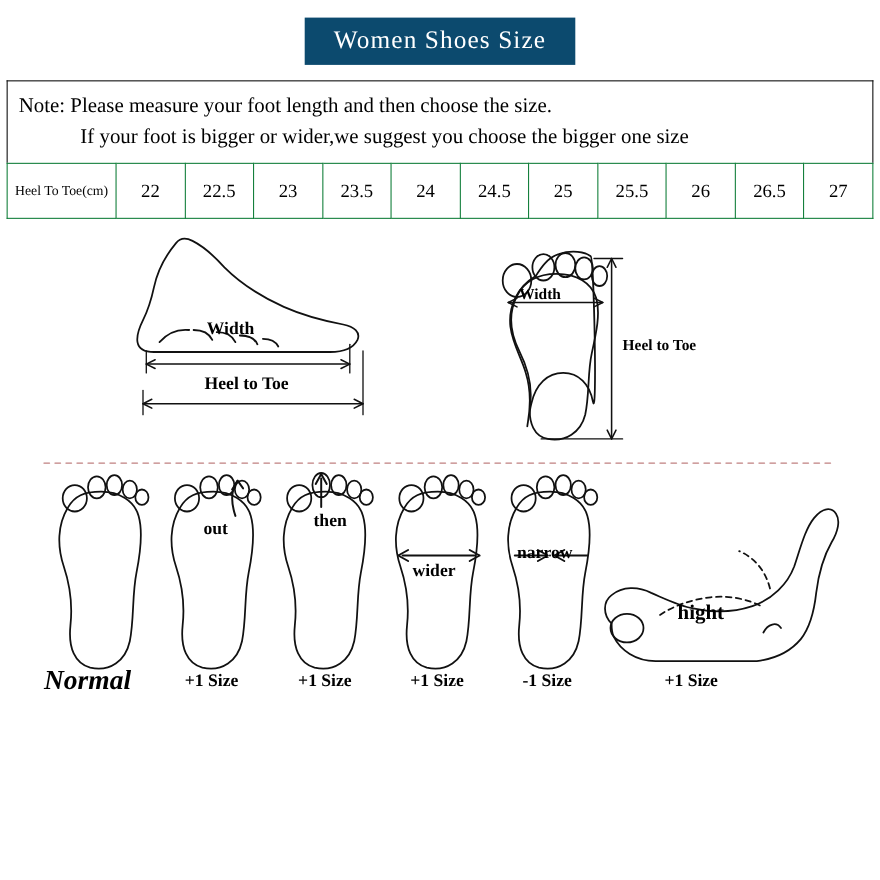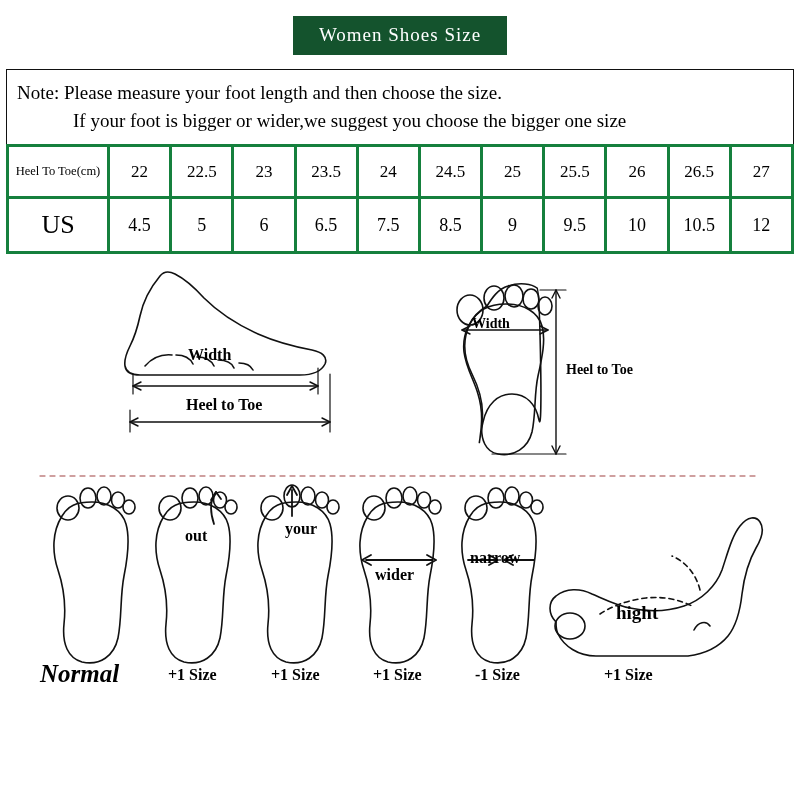--- a/index.html
+++ b/index.html
@@ -21,23 +21,23 @@
     position: relative;
   }
 
   
   .title-wrap {
     display: flex;
     justify-content: center;
     padding-top: 16px;
   }
   .title-box {
-    background: #14532d;
+    background: #0c4a6e;
     color: #fff;
-    font-size: 19px;
+    font-size: 23px;
     letter-spacing: 1px;
     padding: 8px 26px 9px 26px;
     font-family: "Liberation Serif", serif;
     white-space: nowrap;
   }
 
   
   .note-box {
     margin: 14px 6px 0 6px;
     border: 1px solid #111;
@@ -56,21 +56,21 @@
   }
 
   
   table.size-table {
     margin: 0 6px 0 6px;
     border-collapse: collapse;
     width: 788px;
     table-layout: fixed;
   }
   table.size-table td {
-    border: 3px solid #15803d;
+    border: 1px solid #15803d;
     text-align: center;
     font-family: "Liberation Serif", serif;
   }
   td.row-head {
     width: 96px;
     font-size: 20px;
   }
   td.row-head.small {
     font-size: 12.5px;
     letter-spacing: 0px;
@@ -134,34 +134,20 @@
         <td class="cell">23</td>
         <td class="cell">23.5</td>
         <td class="cell">24</td>
         <td class="cell">24.5</td>
         <td class="cell">25</td>
         <td class="cell">25.5</td>
         <td class="cell">26</td>
         <td class="cell">26.5</td>
         <td class="cell">27</td>
       </tr>
-      <tr class="r2">
-        <td class="row-head">US</td>
-        <td class="cell">4.5</td>
-        <td class="cell">5</td>
-        <td class="cell">6</td>
-        <td class="cell">6.5</td>
-        <td class="cell">7.5</td>
-        <td class="cell">8.5</td>
-        <td class="cell">9</td>
-        <td class="cell">9.5</td>
-        <td class="cell">10</td>
-        <td class="cell">10.5</td>
-        <td class="cell">12</td>
-      </tr>
     </tbody>
   </table>
 
   <div class="diagram">
 
     <svg width="800" height="430" viewBox="0 0 800 430">
       <g fill="none" stroke="#111" stroke-width="1.6" stroke-linecap="round" stroke-linejoin="round">
 
         <path d="M160,22 C150,34 143,48 140,62 C137,76 133,86 130,92
                  C126,100 124,106 125,112 C126,118 132,121 140,121
@@ -306,21 +292,21 @@
       </g>
     </svg>
 
     <div class="dlabel lbl-mid" style="left:188px; top:92px;">Width</div>
     <div class="dlabel lbl-mid" style="left:186px; top:142px;">Heel to Toe</div>
 
     <div class="dlabel lbl-small" style="left:472px; top:62px;">Width</div>
     <div class="dlabel lbl-small" style="left:566px; top:108px;">Heel to Toe</div>
 
     <div class="dlabel lbl-mid" style="left:185px; top:273px;">out</div>
-    <div class="dlabel lbl-mid" style="left:285px; top:266px;">your</div>
+    <div class="dlabel lbl-mid" style="left:285px; top:266px;">then</div>
     <div class="dlabel lbl-mid" style="left:375px; top:312px;">wider</div>
     <div class="dlabel lbl-mid" style="left:470px; top:295px;">narrow</div>
     <div class="dlabel lbl-big" style="left:616px; top:348px;">hight</div>
 
     <div class="dlabel lbl-normal" style="left:40px; top:406px;">Normal</div>
     <div class="dlabel lbl-mid" style="left:168px; top:412px;">+1 Size</div>
     <div class="dlabel lbl-mid" style="left:271px; top:412px;">+1 Size</div>
     <div class="dlabel lbl-mid" style="left:373px; top:412px;">+1 Size</div>
     <div class="dlabel lbl-mid" style="left:475px; top:412px;">-1 Size</div>
     <div class="dlabel lbl-mid" style="left:604px; top:412px;">+1 Size</div>

